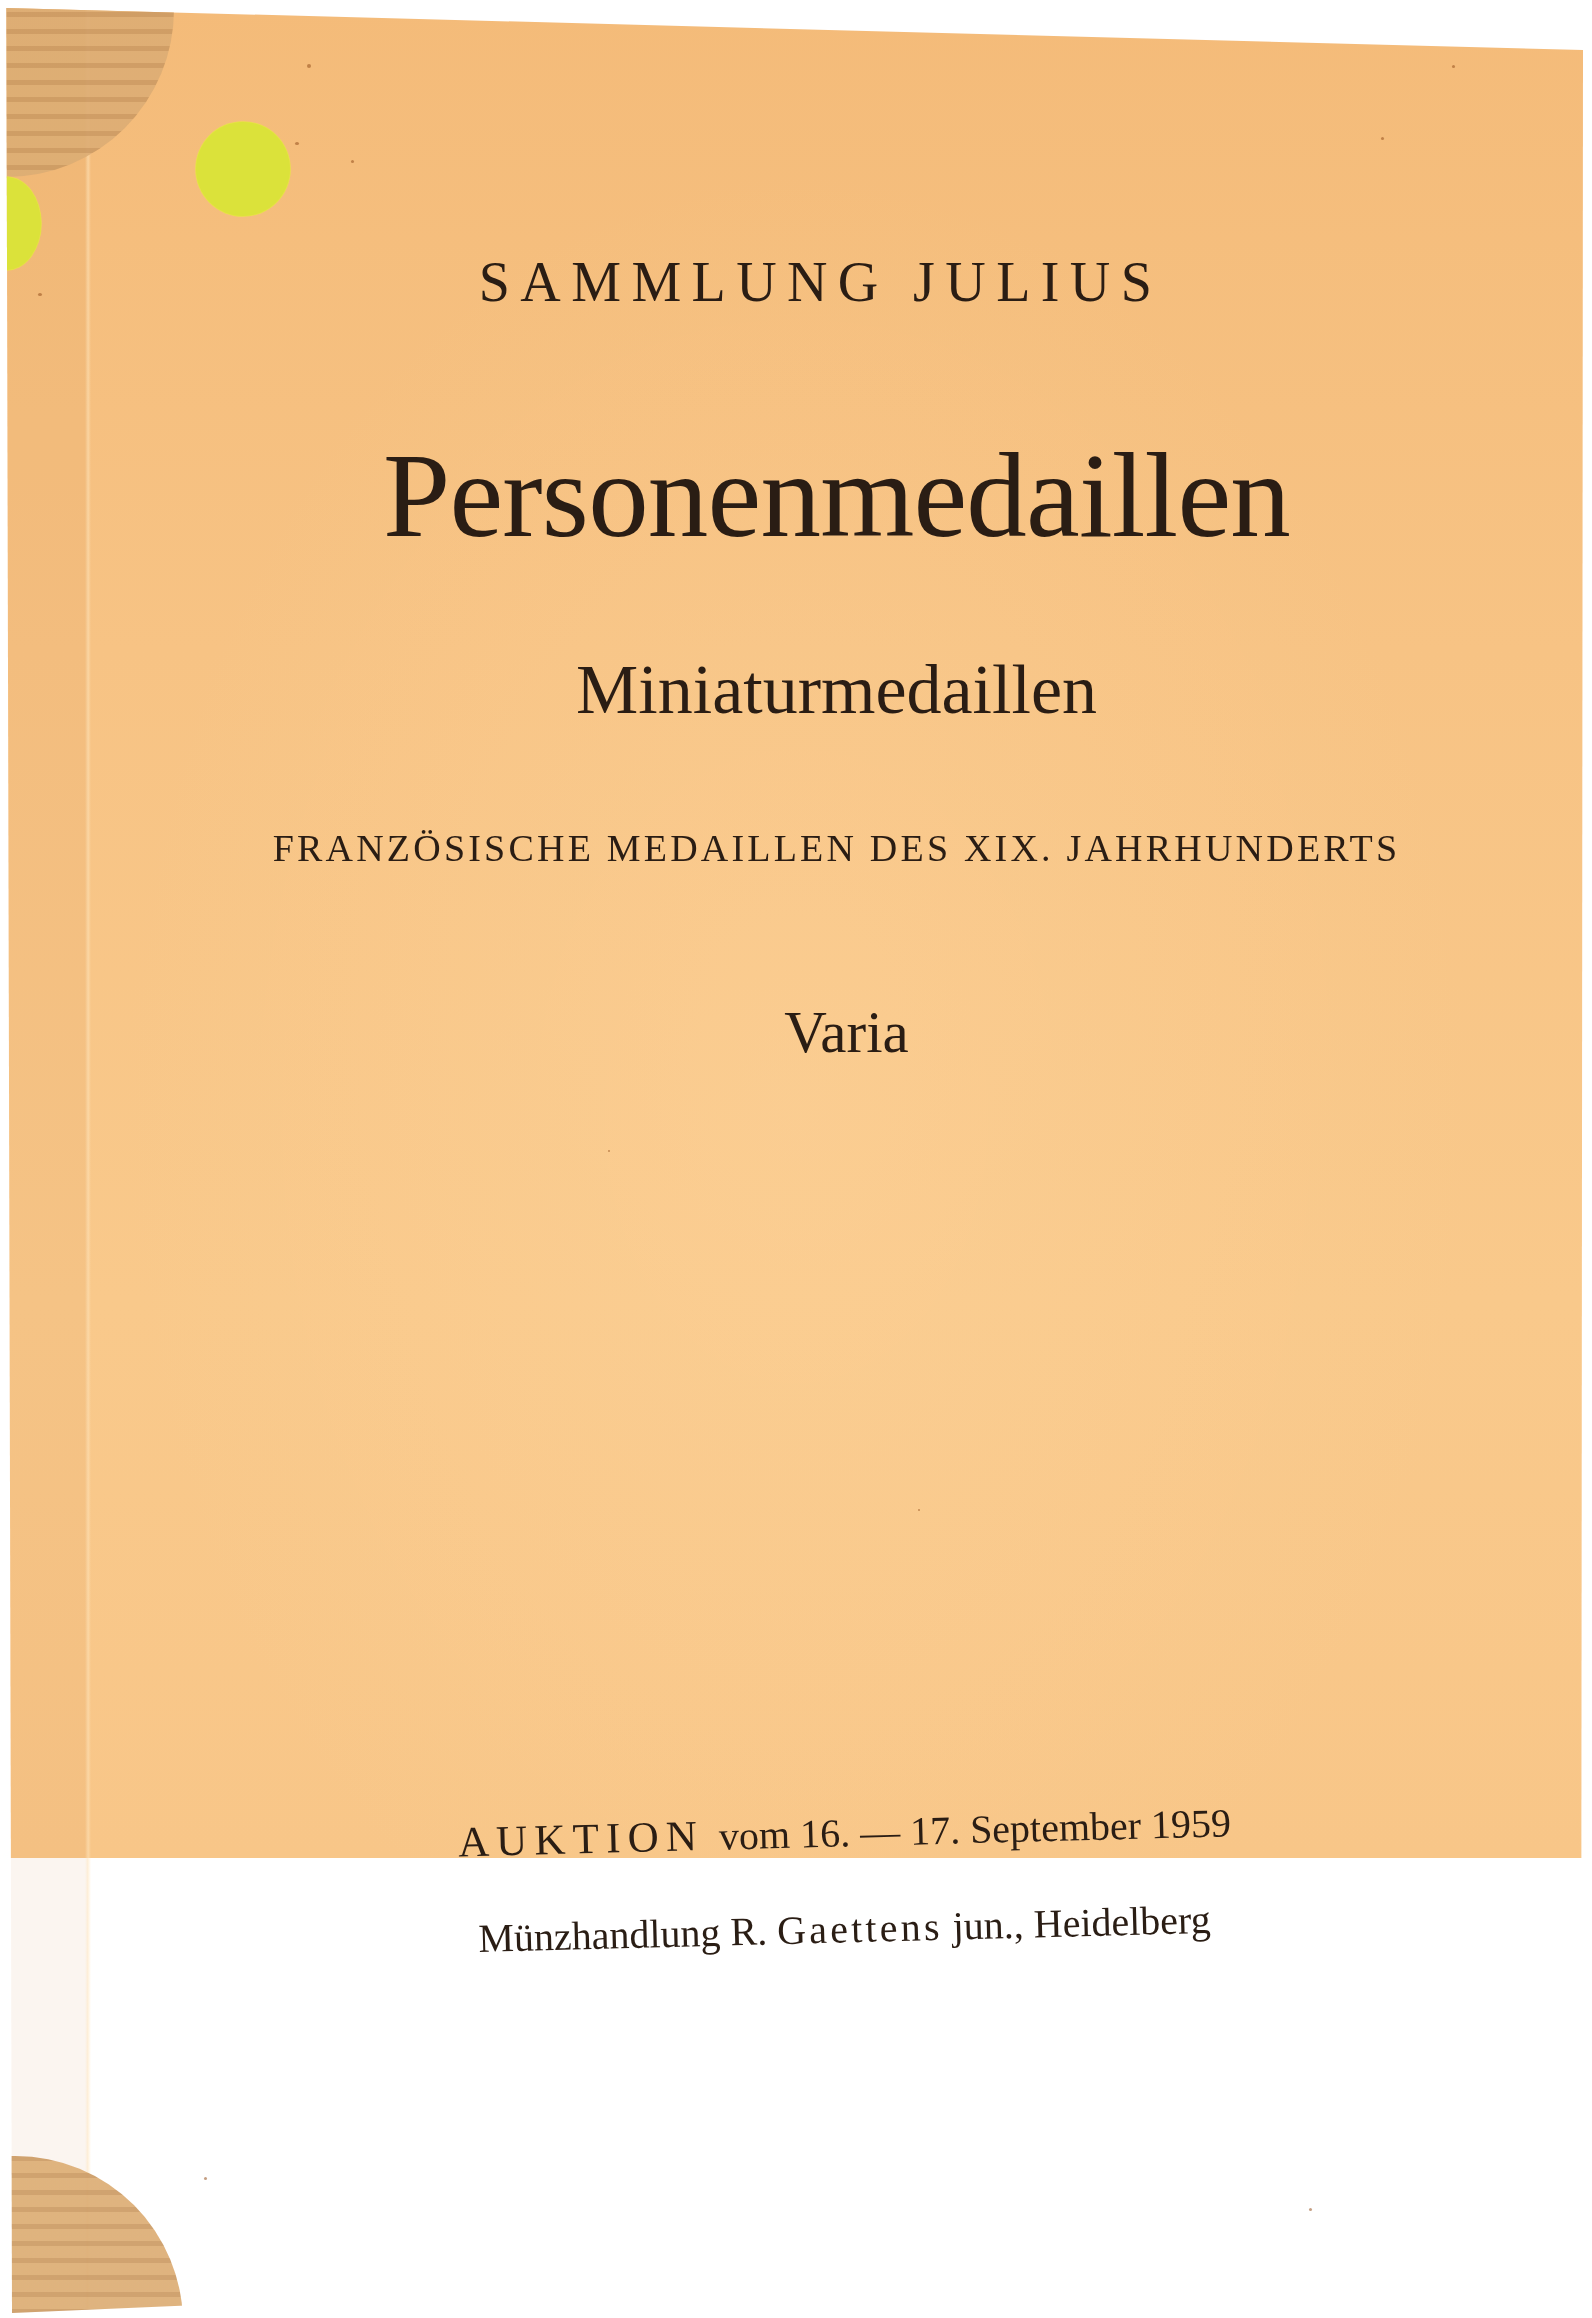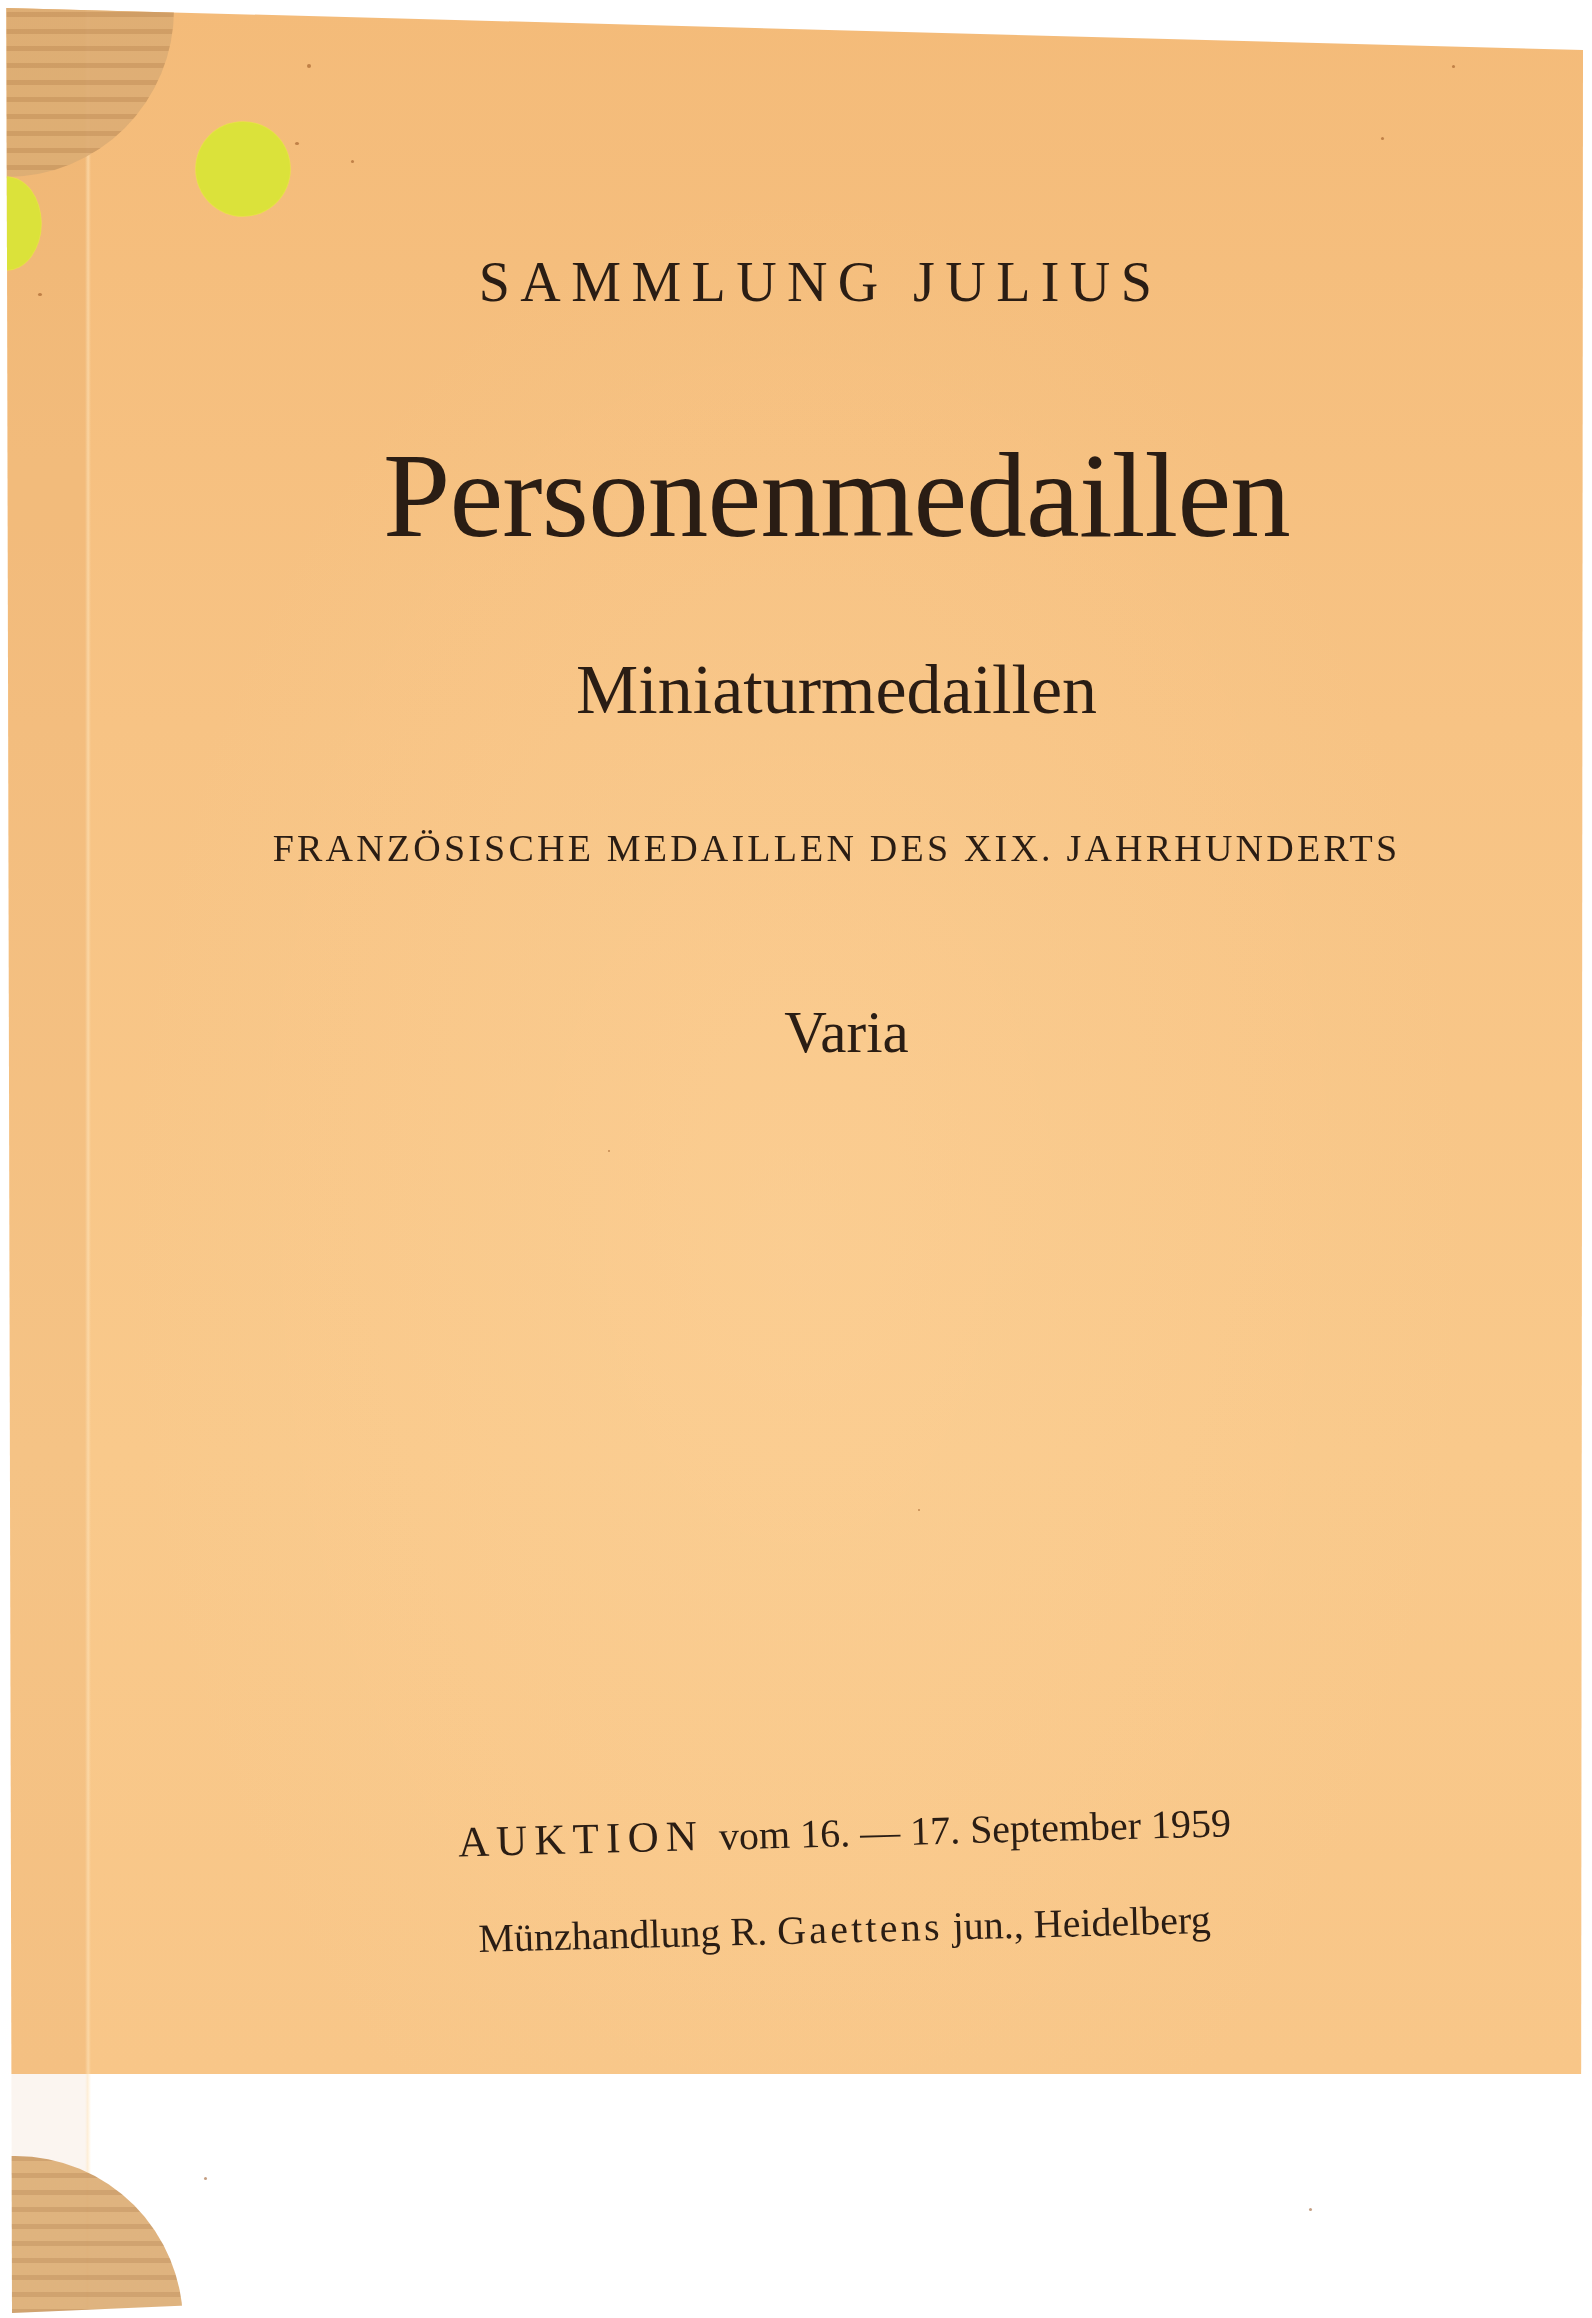--- a/index.html
+++ b/index.html
@@ -11,21 +11,21 @@
     width: 1593px;
     height: 2319px;
     position: relative;
     overflow: hidden;
     font-family: "Liberation Serif", "DejaVu Serif", serif;
   }
   .page {
     position: absolute;
     left: 0; top: 0;
     width: 1593px;
-    height: 2074px;
+    height: 1858px;
     clip-path: polygon(6.4px 8px, 1583px 50px, 1581px 2246px, 12px 2313px);
     background:
       radial-gradient(ellipse at 50% 60%, rgba(255,215,160,0.35) 0%, rgba(255,215,160,0) 60%),
       linear-gradient(180deg, #f4bb79 0%, #f7c384 35%, #f9c98b 70%, #f8c688 100%);
   }
   .spine-strip {
     position: absolute;
     left: 0; top: 0;
     width: 88px; height: 2319px;
     background: rgba(200,130,60,0.08);

